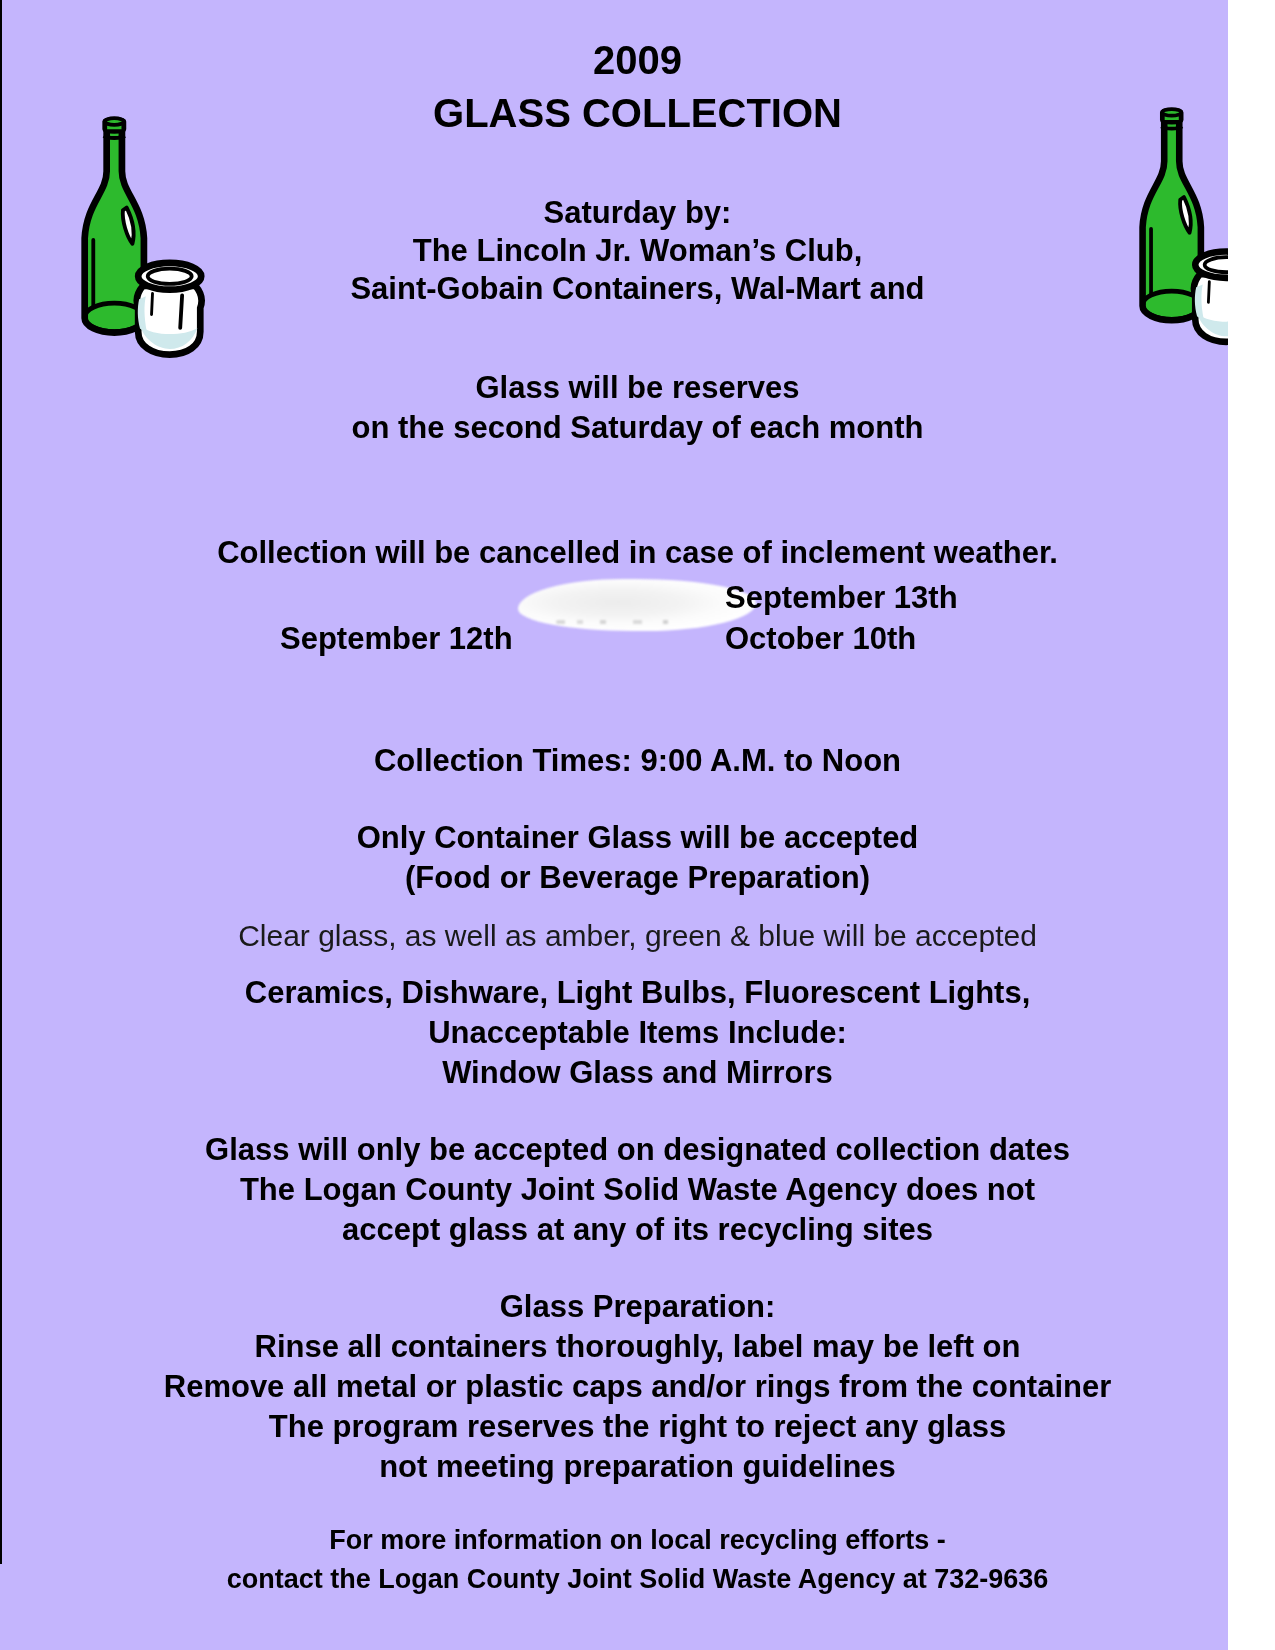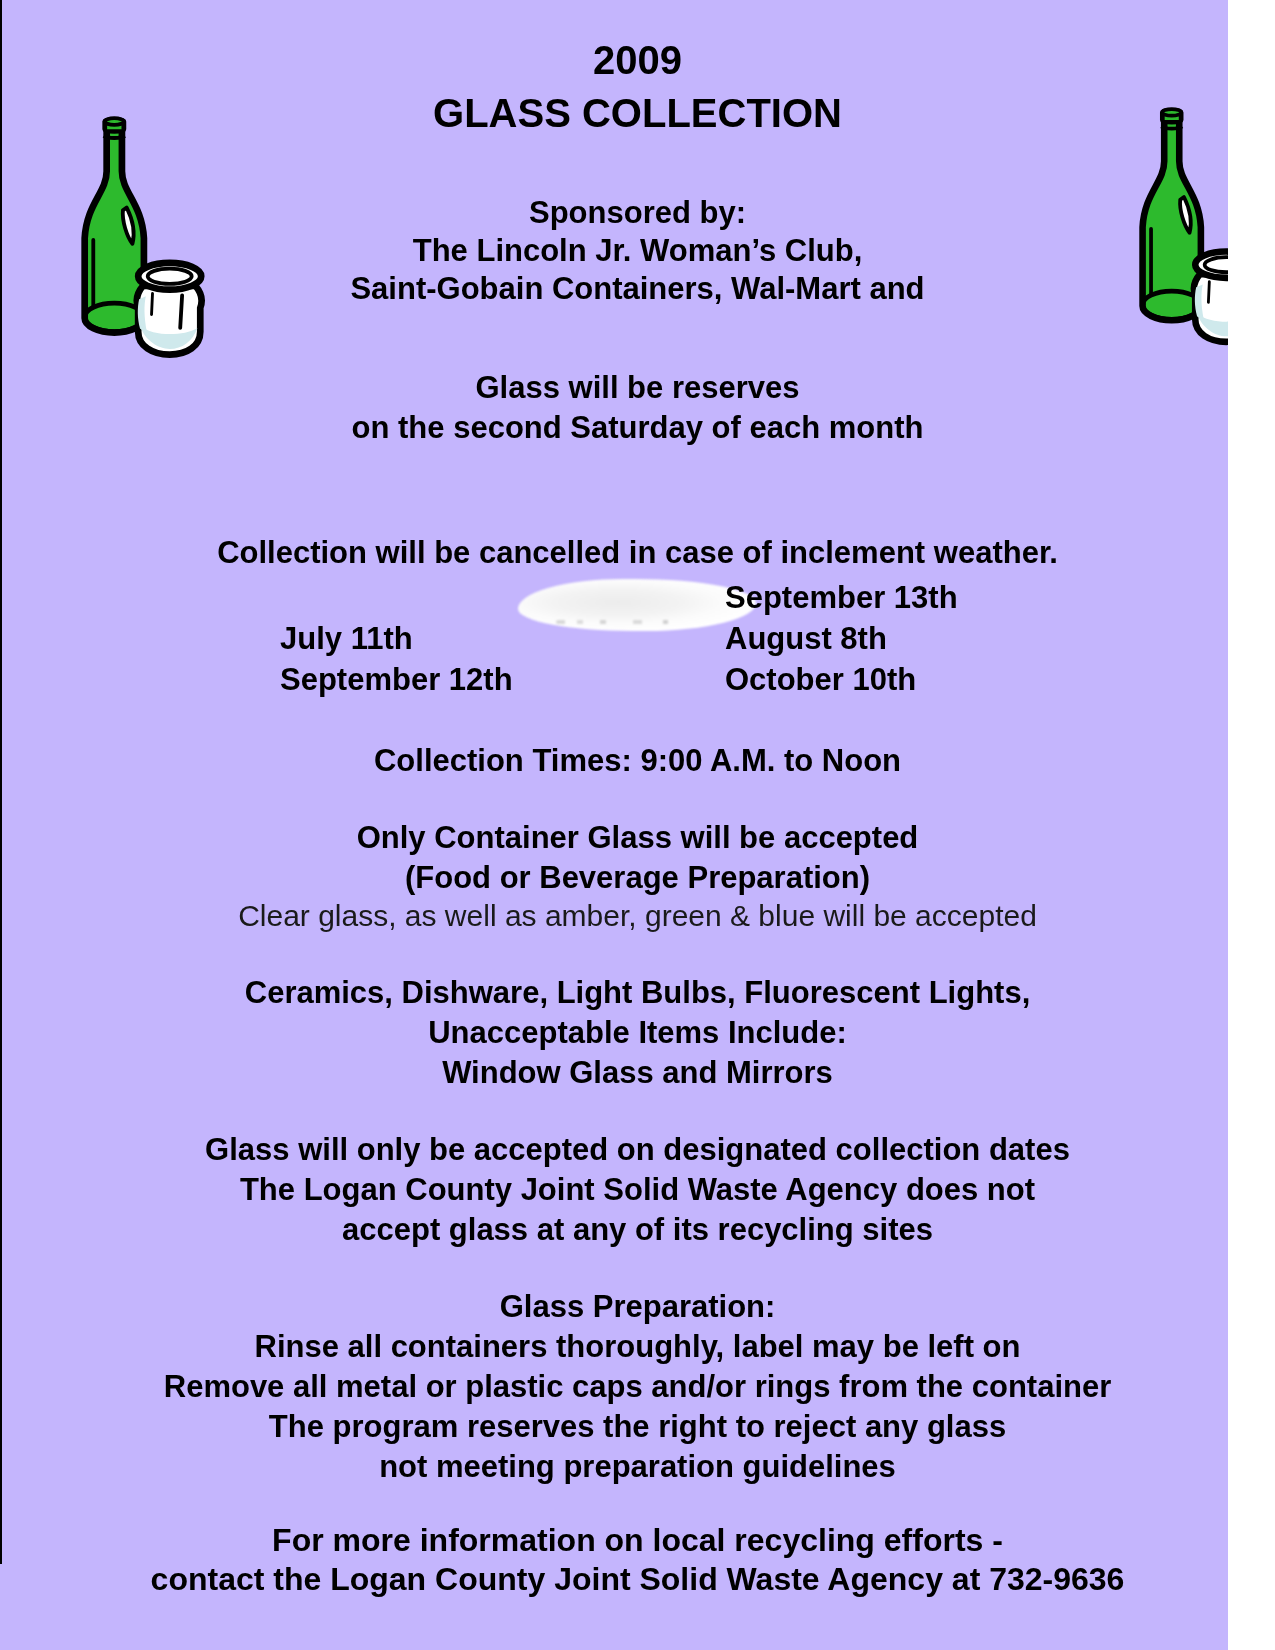--- a/index.html
+++ b/index.html
@@ -6,22 +6,22 @@
   .page {
     position:relative; width:1228px; height:1650px; background:#c4b5fd;
     font-family:"Liberation Sans", sans-serif; color:#000000; overflow:hidden;
   }
   .edge-line { position:absolute; left:0; top:0; width:2px; height:1564px; background:#000; }
 
   .sec { position:absolute; left:0; width:1275px; text-align:center; white-space:nowrap; }
   .t-title  { font-size:40px; line-height:53px; font-weight:bold; }
   .t-body   { font-size:31px; line-height:40px; font-weight:bold; }
   .t-body38 { font-size:31px; line-height:38px; font-weight:bold; }
-  .t-note   { font-size:30px; line-height:40px; font-weight:normal; color:#1a1a1a; }
-  .t-footer { font-size:32px; line-height:39px; font-weight:bold; }
+  .t-note   { font-size:30px; line-height:40px; font-weight:normal; color:#1a1a1a;margin-top:20px; }
+  .t-footer { font-size:27px; line-height:39px; font-weight:bold; }
 
   .date-row { position:relative; height:41px; text-align:left; font-size:31px; font-weight:bold; line-height:41px; }
   .date-left  { position:absolute; left:280px; top:0; }
   .date-right { position:absolute; left:725px; top:0; }
 
   .smudge {
     position:absolute; left:238px; top:2px; width:238px; height:52px;
     border-radius:48% 55% 50% 52% / 62% 50% 58% 46%;
     background: radial-gradient(60% 55% at 42% 45%, #ececec 0%, #f3f3f3 45%, #fbfbfb 72%, #ffffff 100%);
     filter: blur(1px);
@@ -75,42 +75,38 @@
     <path d="M109 188 L107 222" stroke="#000" stroke-width="4" stroke-linecap="round"></path>
     <path d="M78 186 L77 208" stroke="#000" stroke-width="3" stroke-linecap="round"></path>
   </svg>
 
   <div class="sec t-title" style="top:34px">
     <div>2009</div>
     <div>GLASS COLLECTION</div>
   </div>
 
   <div class="sec t-body38" style="top:194px">
-    <div>Sponsored by:</div>
+    <div>Saturday by:</div>
     <div>The Lincoln Jr. Woman’s Club,</div>
     <div>Saint-Gobain Containers, Wal-Mart and</div>
   </div>
 
   <div class="sec t-body" style="top:368px">
     <div>Glass will be reserves</div>
     <div>on the second Saturday of each month</div>
   </div>
 
   <div class="sec t-body" style="top:533px">Collection will be cancelled in case of inclement weather.</div>
 
   <div class="sec" style="top:577px">
     <div class="date-row">
       <span class="date-left">
           <span class="smudge"></span>
         </span>
       <span class="date-right">September 13th</span>
-    </div>
-    <div class="date-row">
-      <span class="date-left">July 11th</span>
-      <span class="date-right">August 8th</span>
     </div>
     <div class="date-row">
       <span class="date-left">September 12th</span>
       <span class="date-right">October 10th</span>
     </div>
   </div>
 
   <div class="sec t-body" style="top:741px">Collection Times: 9:00 A.M. to Noon</div>
 
   <div class="sec t-body" style="top:818px">

